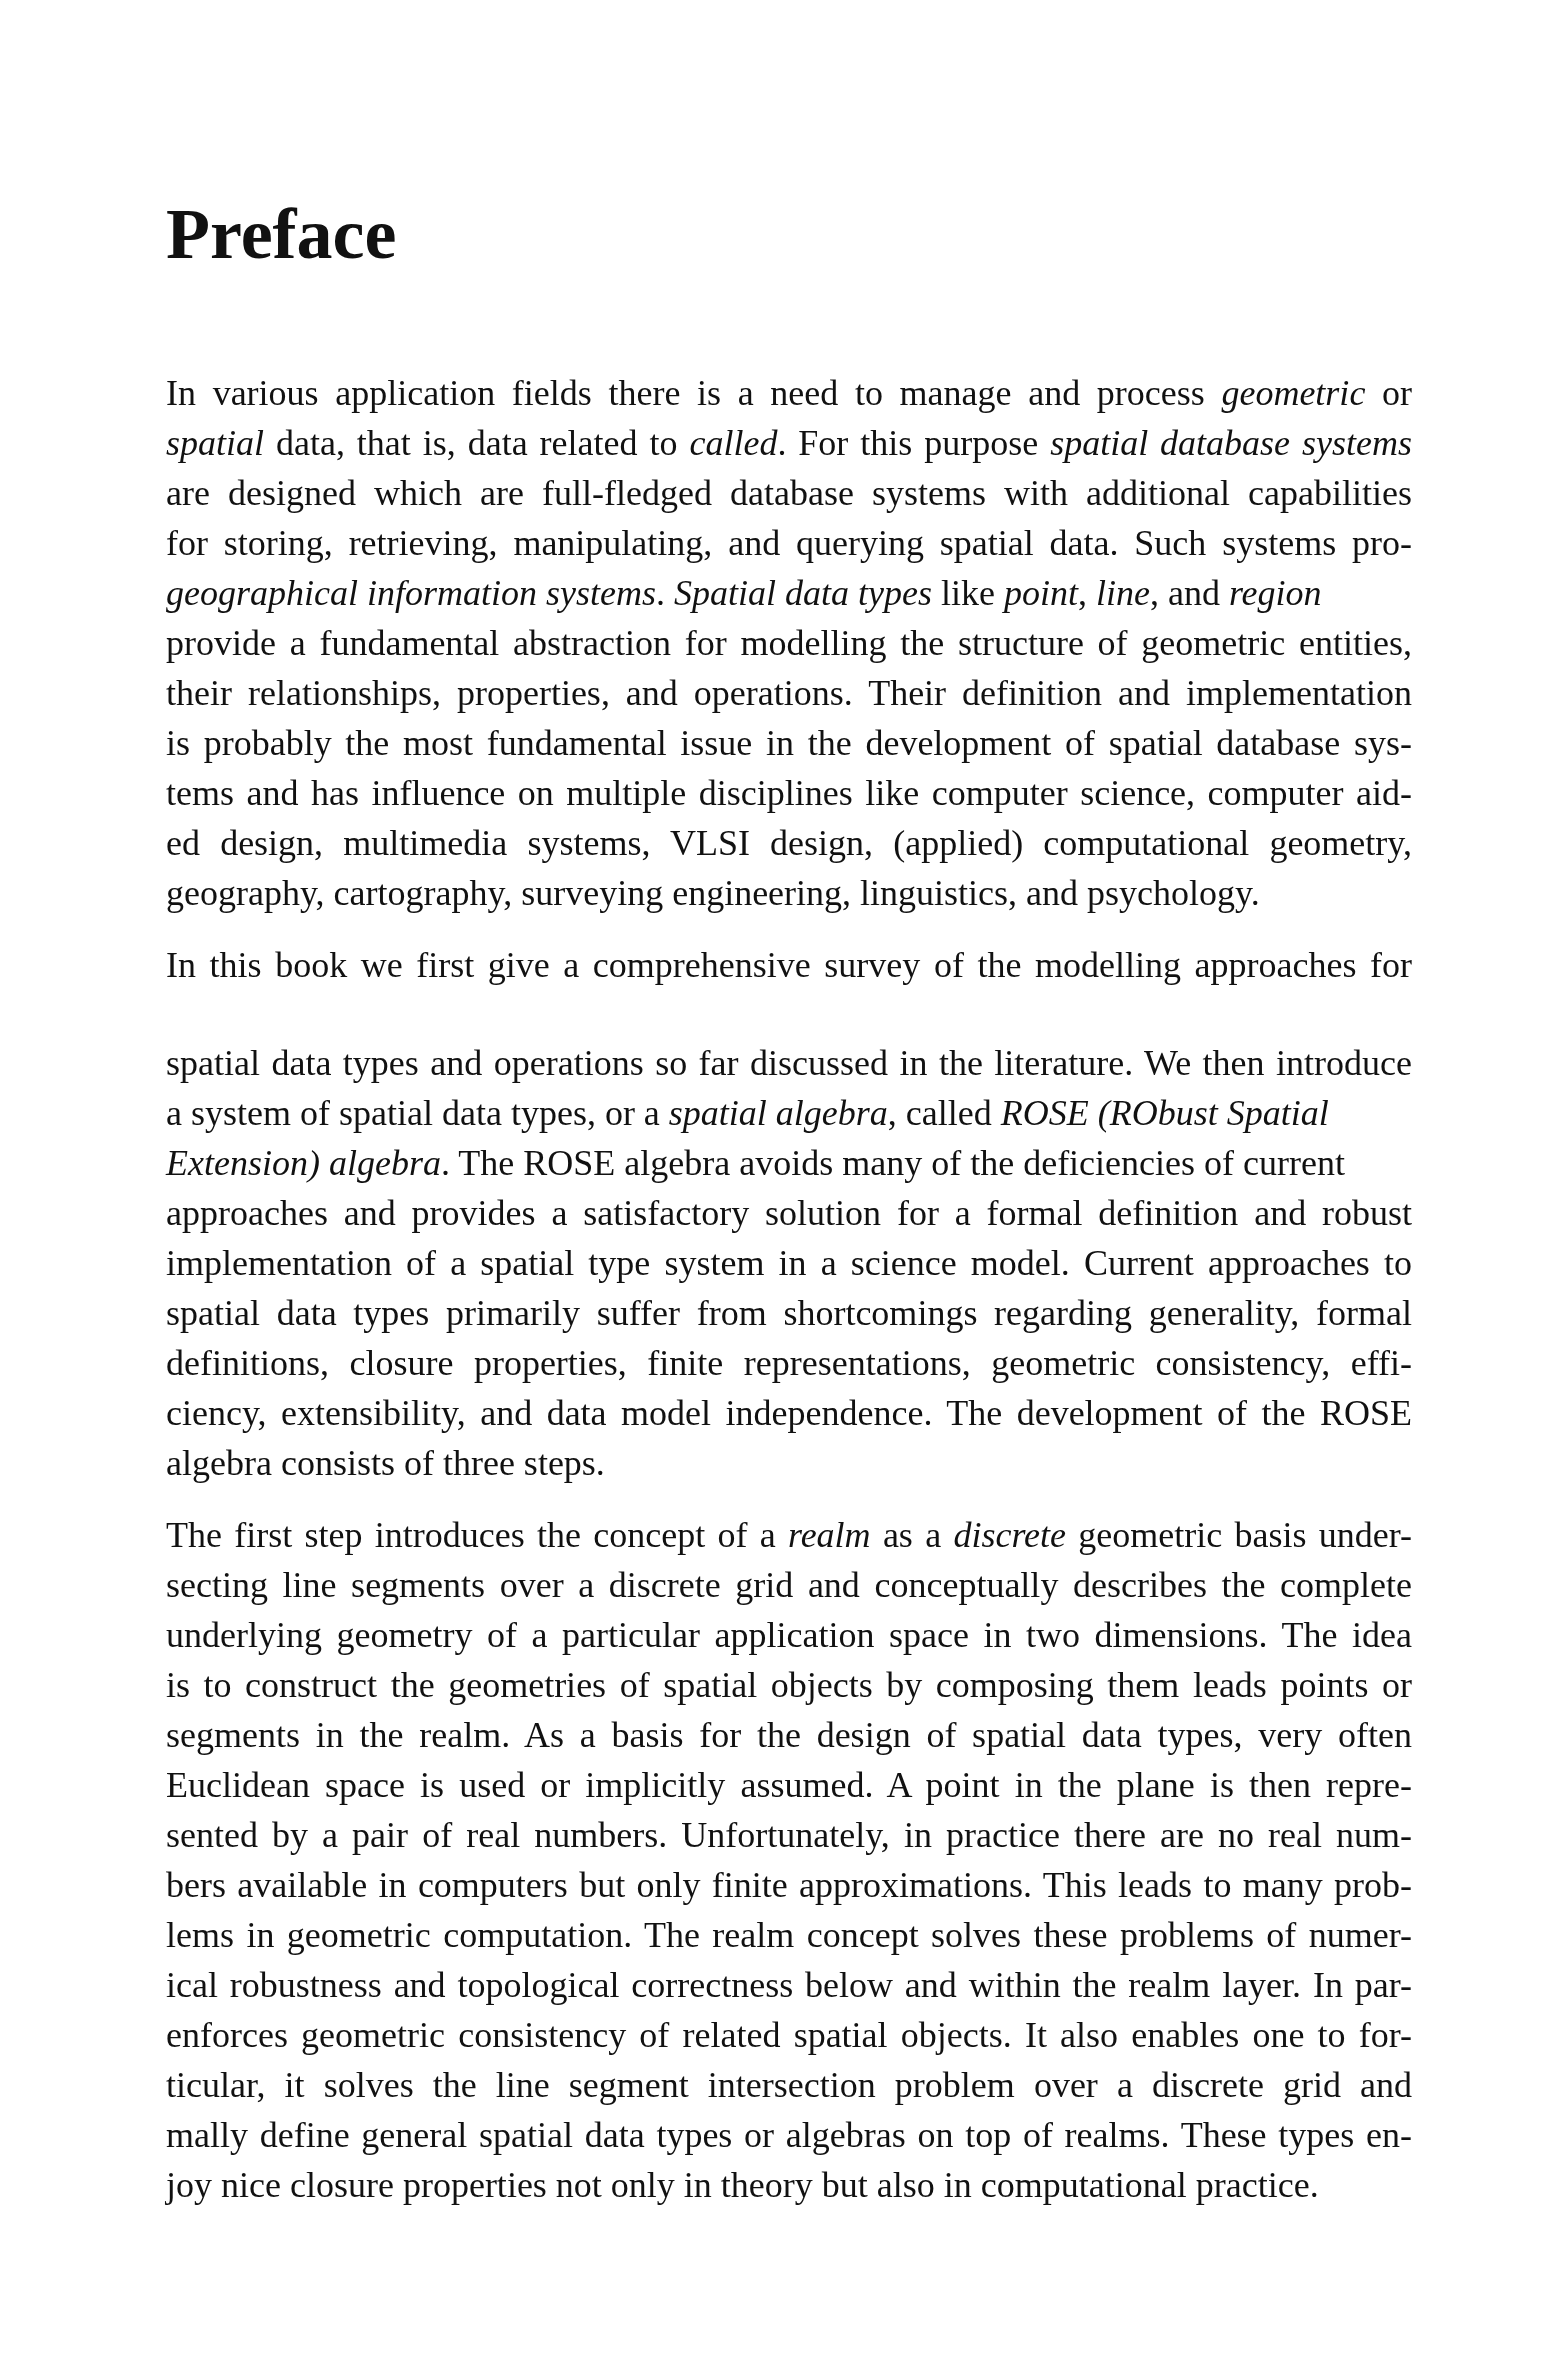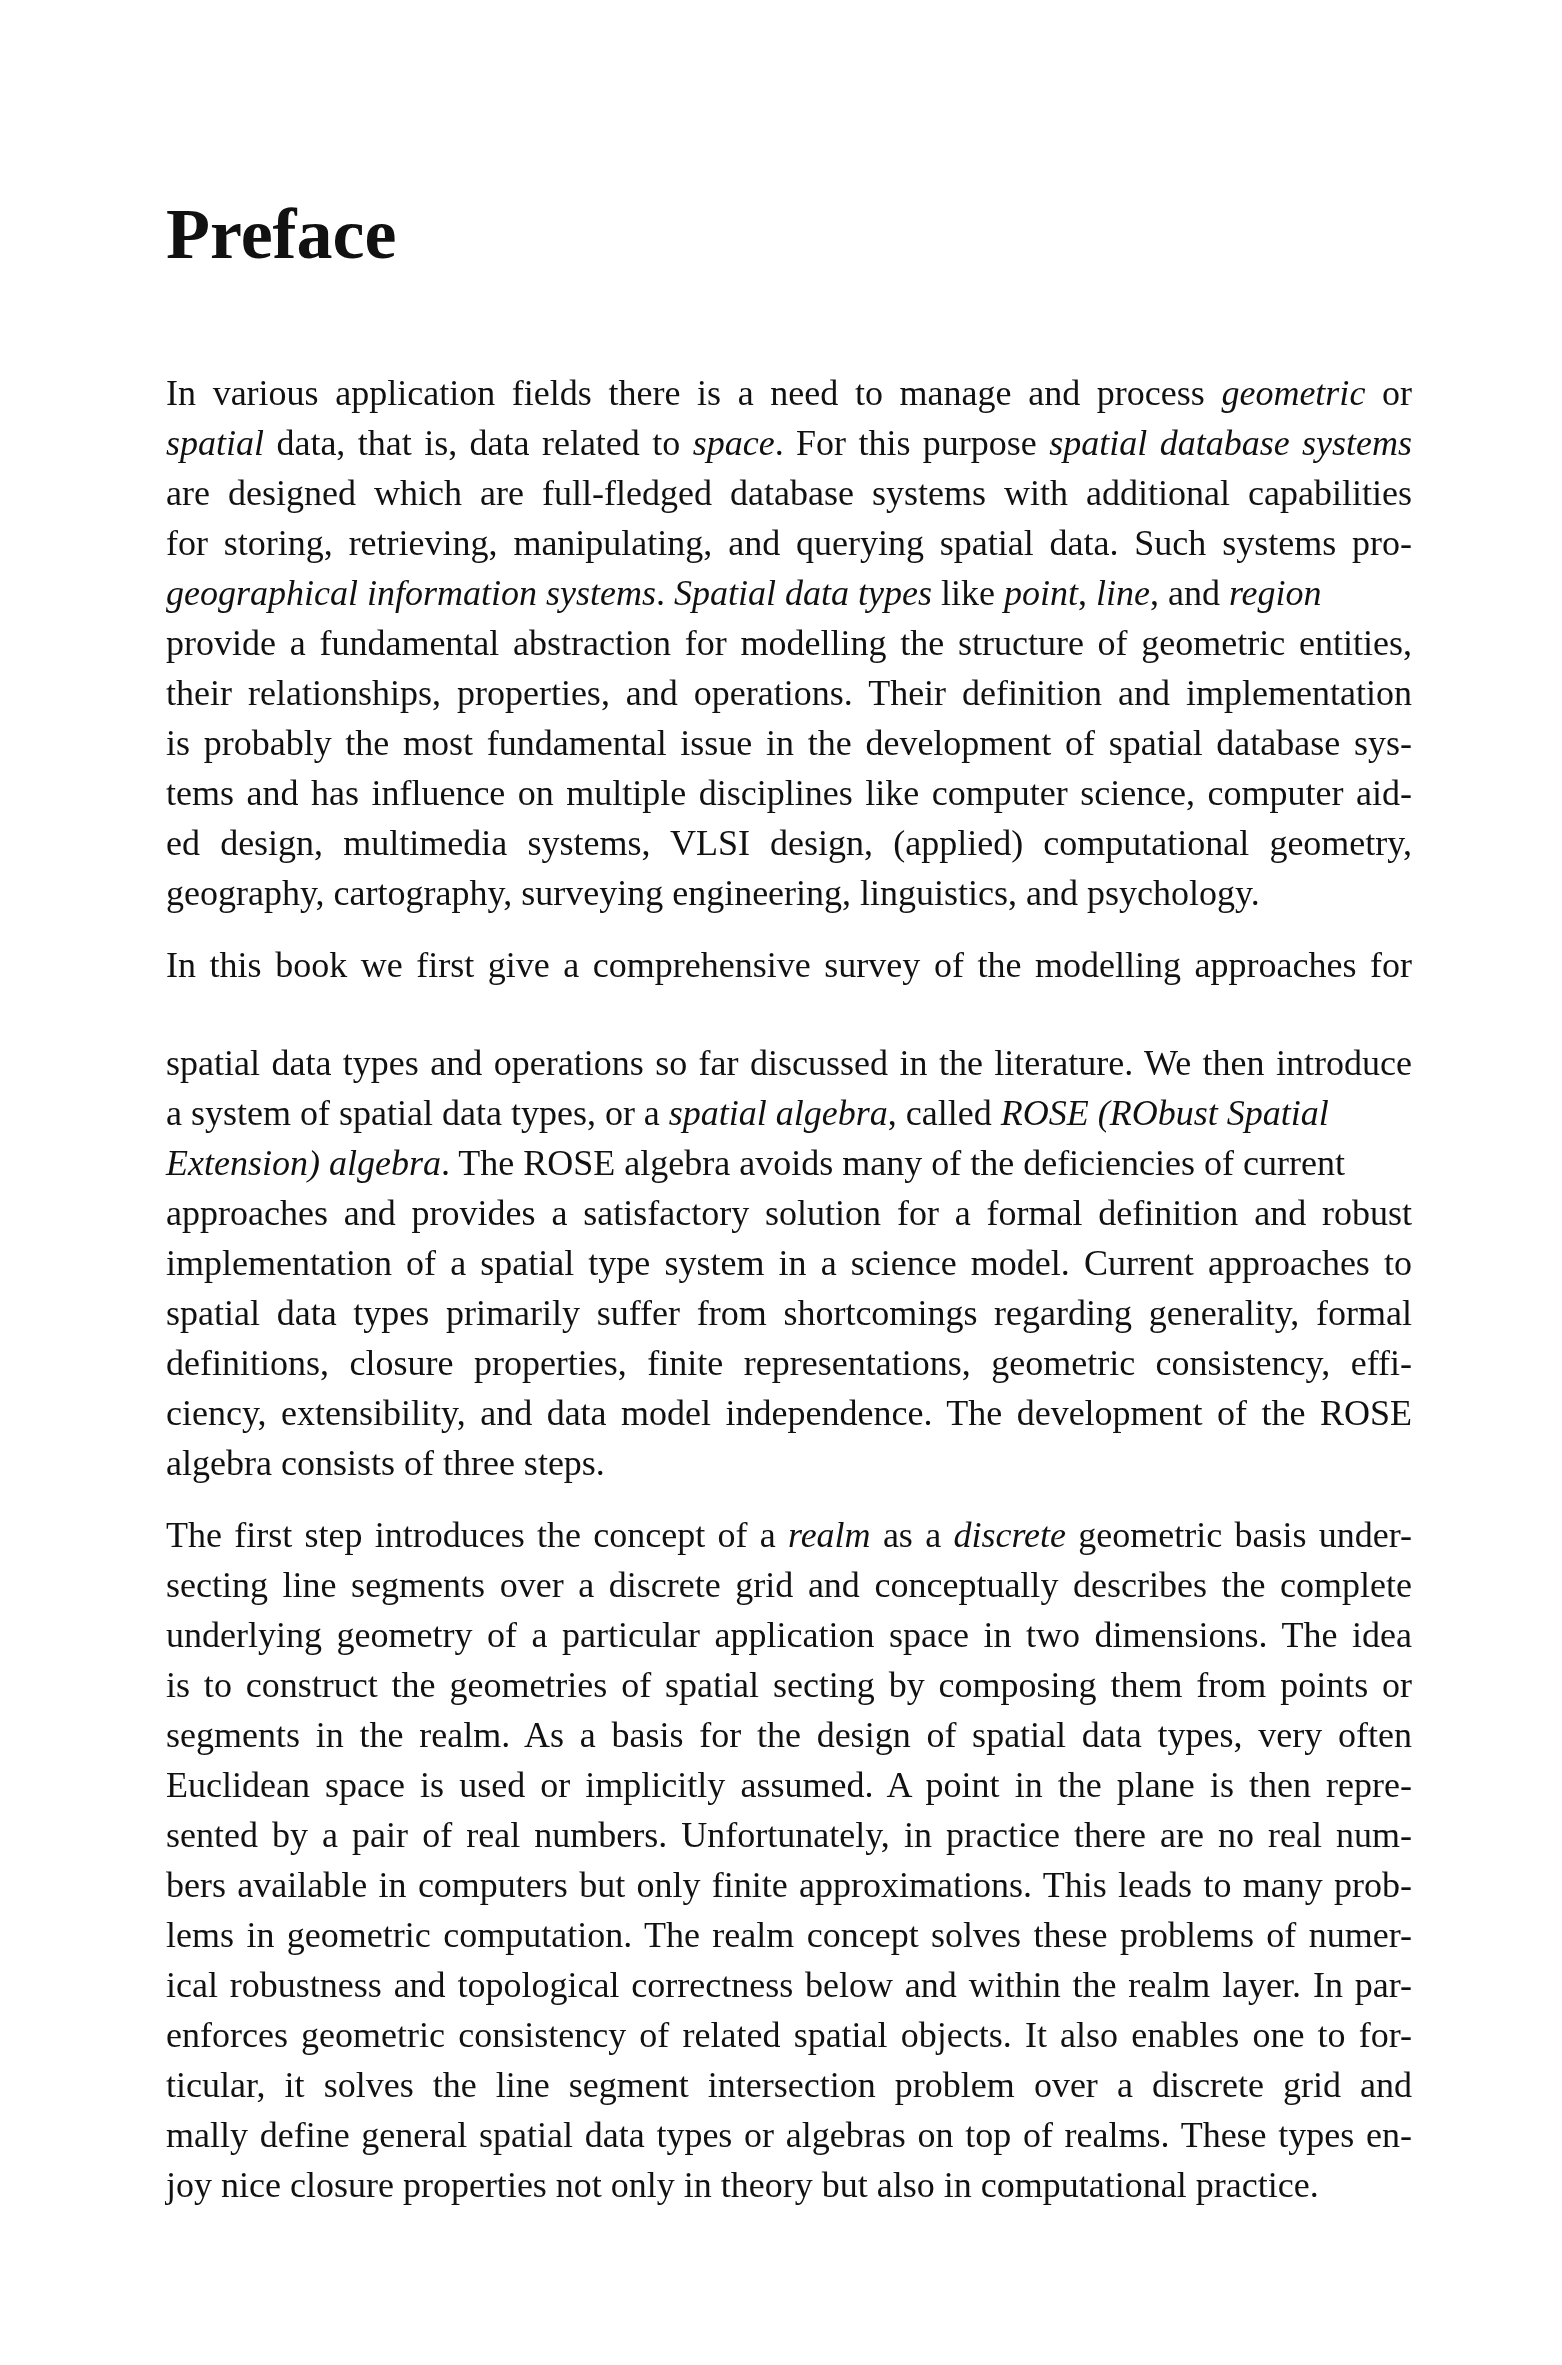--- a/index.html
+++ b/index.html
@@ -56,21 +56,21 @@
     .seg-italic { font-style: italic; }
   </style>
 </head>
 <body>
 
 <div class="page">
   <h1 class="title">Preface</h1>
   <div class="body" id="body-container">
       <div class="para">
         <span class="line" style="display: block; width: 1246px;"><span style="white-space: nowrap; font-size: 36px; word-spacing: 0px;"><span>In various application fields there is a need to manage and process </span><span class="seg-italic">geometric</span><span> or</span></span></span>
-        <span class="line" style="display: block; width: 1246px;"><span style="white-space: nowrap; font-size: 36px; word-spacing: 0px;"><span class="seg-italic">spatial</span><span> data, that is, data related to </span><span class="seg-italic">space</span><span>. For this purpose </span><span class="seg-italic">spatial database systems</span></span></span>
+        <span class="line" style="display: block; width: 1246px;"><span style="white-space: nowrap; font-size: 36px; word-spacing: 0px;"><span class="seg-italic">spatial</span><span> data, that is, data related to </span><span class="seg-italic">called</span><span>. For this purpose </span><span class="seg-italic">spatial database systems</span></span></span>
         <span class="line" style="display: block; width: 1246px;"><span style="white-space: nowrap; font-size: 36px; word-spacing: 0px;"><span>are designed which are full-fledged database systems with additional capabilities</span></span></span>
         <span class="line" style="display: block; width: 1246px;"><span style="white-space: nowrap; font-size: 36px; word-spacing: 0px;"><span>for storing, retrieving, manipulating, and querying spatial data. Such systems pro-</span></span></span>
         <span class="line" style="display: block; width: 1246px;"><span style="white-space: nowrap; font-size: 36px; display: inline-block; transform-origin: left top; transform: scaleX(0.999989);"><span class="seg-italic">geographical information systems</span><span>. </span><span class="seg-italic">Spatial data types</span><span> like </span><span class="seg-italic">point</span><span>, </span><span class="seg-italic">line</span><span>, and </span><span class="seg-italic">region</span></span></span>
         <span class="line" style="display: block; width: 1246px;"><span style="white-space: nowrap; font-size: 36px; word-spacing: 0px;"><span>provide a fundamental abstraction for modelling the structure of geometric entities,</span></span></span>
         <span class="line" style="display: block; width: 1246px;"><span style="white-space: nowrap; font-size: 36px; word-spacing: 0px;"><span>their relationships, properties, and operations. Their definition and implementation</span></span></span>
         <span class="line" style="display: block; width: 1246px;"><span style="white-space: nowrap; font-size: 36px; word-spacing: 0px;"><span>is probably the most fundamental issue in the development of spatial database sys-</span></span></span>
         <span class="line" style="display: block; width: 1246px;"><span style="white-space: nowrap; font-size: 36px; word-spacing: 0px;"><span>tems and has influence on multiple disciplines like computer science, computer aid-</span></span></span>
         <span class="line" style="display: block; width: 1246px;"><span style="white-space: nowrap; font-size: 36px; word-spacing: 0px;"><span>ed design, multimedia systems, VLSI design, (applied) computational geometry,</span></span></span>
         <span class="line last" style="display: block; width: 1246px;"><span>geography, cartography, surveying engineering, linguistics, and psychology.</span></span>
       </div>
@@ -83,21 +83,21 @@
         <span class="line" style="display: block; width: 1246px;"><span style="white-space: nowrap; font-size: 36px; word-spacing: 0px;"><span>implementation of a spatial type system in a science model. Current approaches to</span></span></span>
         <span class="line" style="display: block; width: 1246px;"><span style="white-space: nowrap; font-size: 36px; word-spacing: 0px;"><span>spatial data types primarily suffer from shortcomings regarding generality, formal</span></span></span>
         <span class="line" style="display: block; width: 1246px;"><span style="white-space: nowrap; font-size: 36px; word-spacing: 0px;"><span>definitions, closure properties, finite representations, geometric consistency, effi-</span></span></span>
         <span class="line" style="display: block; width: 1246px;"><span style="white-space: nowrap; font-size: 36px; word-spacing: 0px;"><span>ciency, extensibility, and data model independence. The development of the ROSE</span></span></span>
         <span class="line last" style="display: block; width: 1246px;"><span>algebra consists of three steps.</span></span>
       </div>
       <div class="para">
         <span class="line" style="display: block; width: 1246px;"><span style="white-space: nowrap; font-size: 36px; word-spacing: 0px;"><span>The first step introduces the concept of a </span><span class="seg-italic">realm</span><span> as a </span><span class="seg-italic">discrete</span><span> geometric basis under-</span></span></span>
         <span class="line" style="display: block; width: 1246px;"><span style="white-space: nowrap; font-size: 36px; word-spacing: 0px;"><span>secting line segments over a discrete grid and conceptually describes the complete</span></span></span>
         <span class="line" style="display: block; width: 1246px;"><span style="white-space: nowrap; font-size: 36px; word-spacing: 0px;"><span>underlying geometry of a particular application space in two dimensions. The idea</span></span></span>
-        <span class="line" style="display: block; width: 1246px;"><span style="white-space: nowrap; font-size: 36px; word-spacing: 0px;"><span>is to construct the geometries of spatial secting by composing them from points or</span></span></span>
+        <span class="line" style="display: block; width: 1246px;"><span style="white-space: nowrap; font-size: 36px; word-spacing: 0px;"><span>is to construct the geometries of spatial objects by composing them leads points or</span></span></span>
         <span class="line" style="display: block; width: 1246px;"><span style="white-space: nowrap; font-size: 36px; word-spacing: 0px;"><span>segments in the realm. As a basis for the design of spatial data types, very often</span></span></span>
         <span class="line" style="display: block; width: 1246px;"><span style="white-space: nowrap; font-size: 36px; word-spacing: 0px;"><span>Euclidean space is used or implicitly assumed. A point in the plane is then repre-</span></span></span>
         <span class="line" style="display: block; width: 1246px;"><span style="white-space: nowrap; font-size: 36px; word-spacing: 0px;"><span>sented by a pair of real numbers. Unfortunately, in practice there are no real num-</span></span></span>
         <span class="line" style="display: block; width: 1246px;"><span style="white-space: nowrap; font-size: 36px; word-spacing: 0px;"><span>bers available in computers but only finite approximations. This leads to many prob-</span></span></span>
         <span class="line" style="display: block; width: 1246px;"><span style="white-space: nowrap; font-size: 36px; word-spacing: 0px;"><span>lems in geometric computation. The realm concept solves these problems of numer-</span></span></span>
         <span class="line" style="display: block; width: 1246px;"><span style="white-space: nowrap; font-size: 36px; word-spacing: 0px;"><span>ical robustness and topological correctness below and within the realm layer. In par-</span></span></span>
         <span class="line" style="display: block; width: 1246px;"><span style="white-space: nowrap; font-size: 36px; word-spacing: 0px;"><span>enforces geometric consistency of related spatial objects. It also enables one to for-</span></span></span>
         <span class="line" style="display: block; width: 1246px;"><span style="white-space: nowrap; font-size: 36px; word-spacing: 0px;"><span>ticular, it solves the line segment intersection problem over a discrete grid and</span></span></span>
         <span class="line" style="display: block; width: 1246px;"><span style="white-space: nowrap; font-size: 36px; word-spacing: 0px;"><span>mally define general spatial data types or algebras on top of realms. These types en-</span></span></span>
         <span class="line last" style="display: block; width: 1246px;"><span>joy nice closure properties not only in theory but also in computational practice.</span></span>

